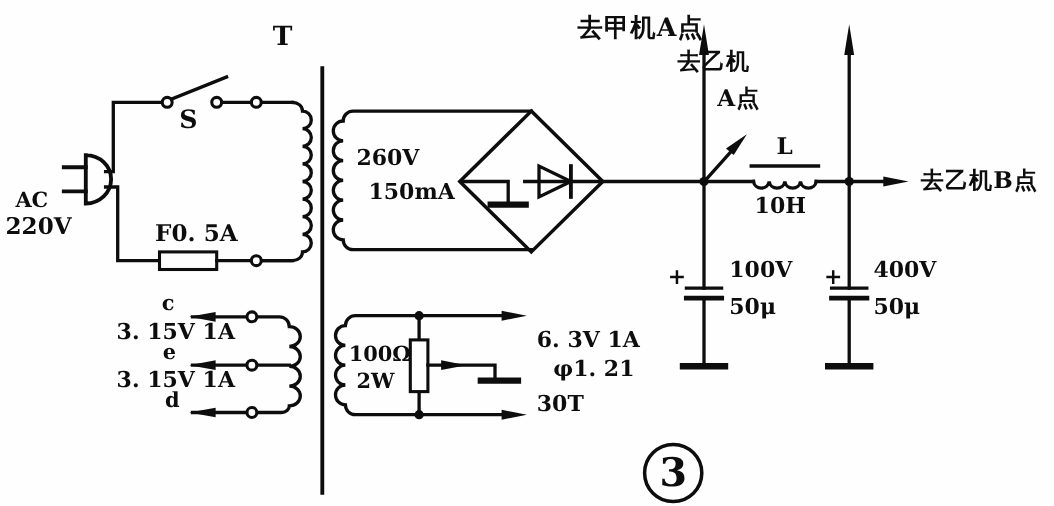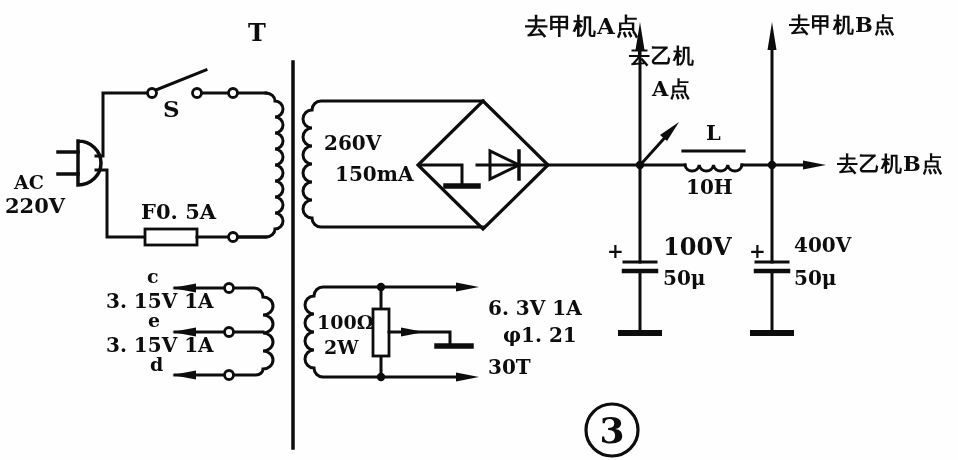--- a/index.html
+++ b/index.html
@@ -165,30 +165,29 @@
   <div class="lbl" style="left:248px;top:20px;font-size:24px;">T</div>
   <div class="lbl" style="left:163px;top:96px;font-size:23px;">S</div>
   <div class="lbl" style="left:14px;top:172px;font-size:19px;">AC</div>
   <div class="lbl" style="left:5px;top:194px;font-size:21px;">220V</div>
   <div class="lbl" style="left:141px;top:200px;font-size:21px;">F0. 5A</div>
 
   <div class="lbl" style="left:324px;top:132px;font-size:20px;">260V</div>
   <div class="lbl" style="left:324px;top:163px;font-size:20px;margin-left:11px;">150mA</div>
 
   <div class="lbl cn" style="left:504px;top:13px;font-size:23px;margin-left:21px;">去甲机A点</div>
-  <div class="lbl cn" style="left:629px;top:44px;font-size:21px;">去乙机</div>
+  <div class="lbl cn" style="left:616px;top:44px;font-size:21px;">去乙机</div>
   <div class="lbl cn" style="left:652px;top:77px;font-size:21px;">A点</div>
-  <div class="lbl cn" style="left:789px;top:13px;font-size:21px;">去甲机B点</div>
   <div class="lbl cn" style="left:837px;top:152px;font-size:21px;">去乙机B点</div>
 
   <div class="lbl" style="left:706px;top:121px;font-size:21px;">L</div>
   <div class="lbl" style="left:686px;top:176px;font-size:20px;">10H</div>
 
   <div class="lbl" style="left:607px;top:240px;font-size:20px;">+</div>
-  <div class="lbl" style="left:663px;top:234px;font-size:24px;">100V</div>
+  <div class="lbl" style="left:663px;top:234px;font-size:20px;">100V</div>
   <div class="lbl" style="left:663px;top:267px;font-size:20px;">50μ</div>
   <div class="lbl" style="left:749px;top:240px;font-size:20px;">+</div>
   <div class="lbl" style="left:794px;top:234px;font-size:20px;">400V</div>
   <div class="lbl" style="left:794px;top:267px;font-size:20px;">50μ</div>
 
   <div class="lbl" style="left:147px;top:266px;font-size:19px;">c</div>
   <div class="lbl" style="left:106px;top:290px;font-size:20px;">3. 15V 1A</div>
   <div class="lbl" style="left:148px;top:310px;font-size:19px;">e</div>
   <div class="lbl" style="left:106px;top:334px;font-size:20px;">3. 15V 1A</div>
   <div class="lbl" style="left:150px;top:354px;font-size:19px;">d</div>

